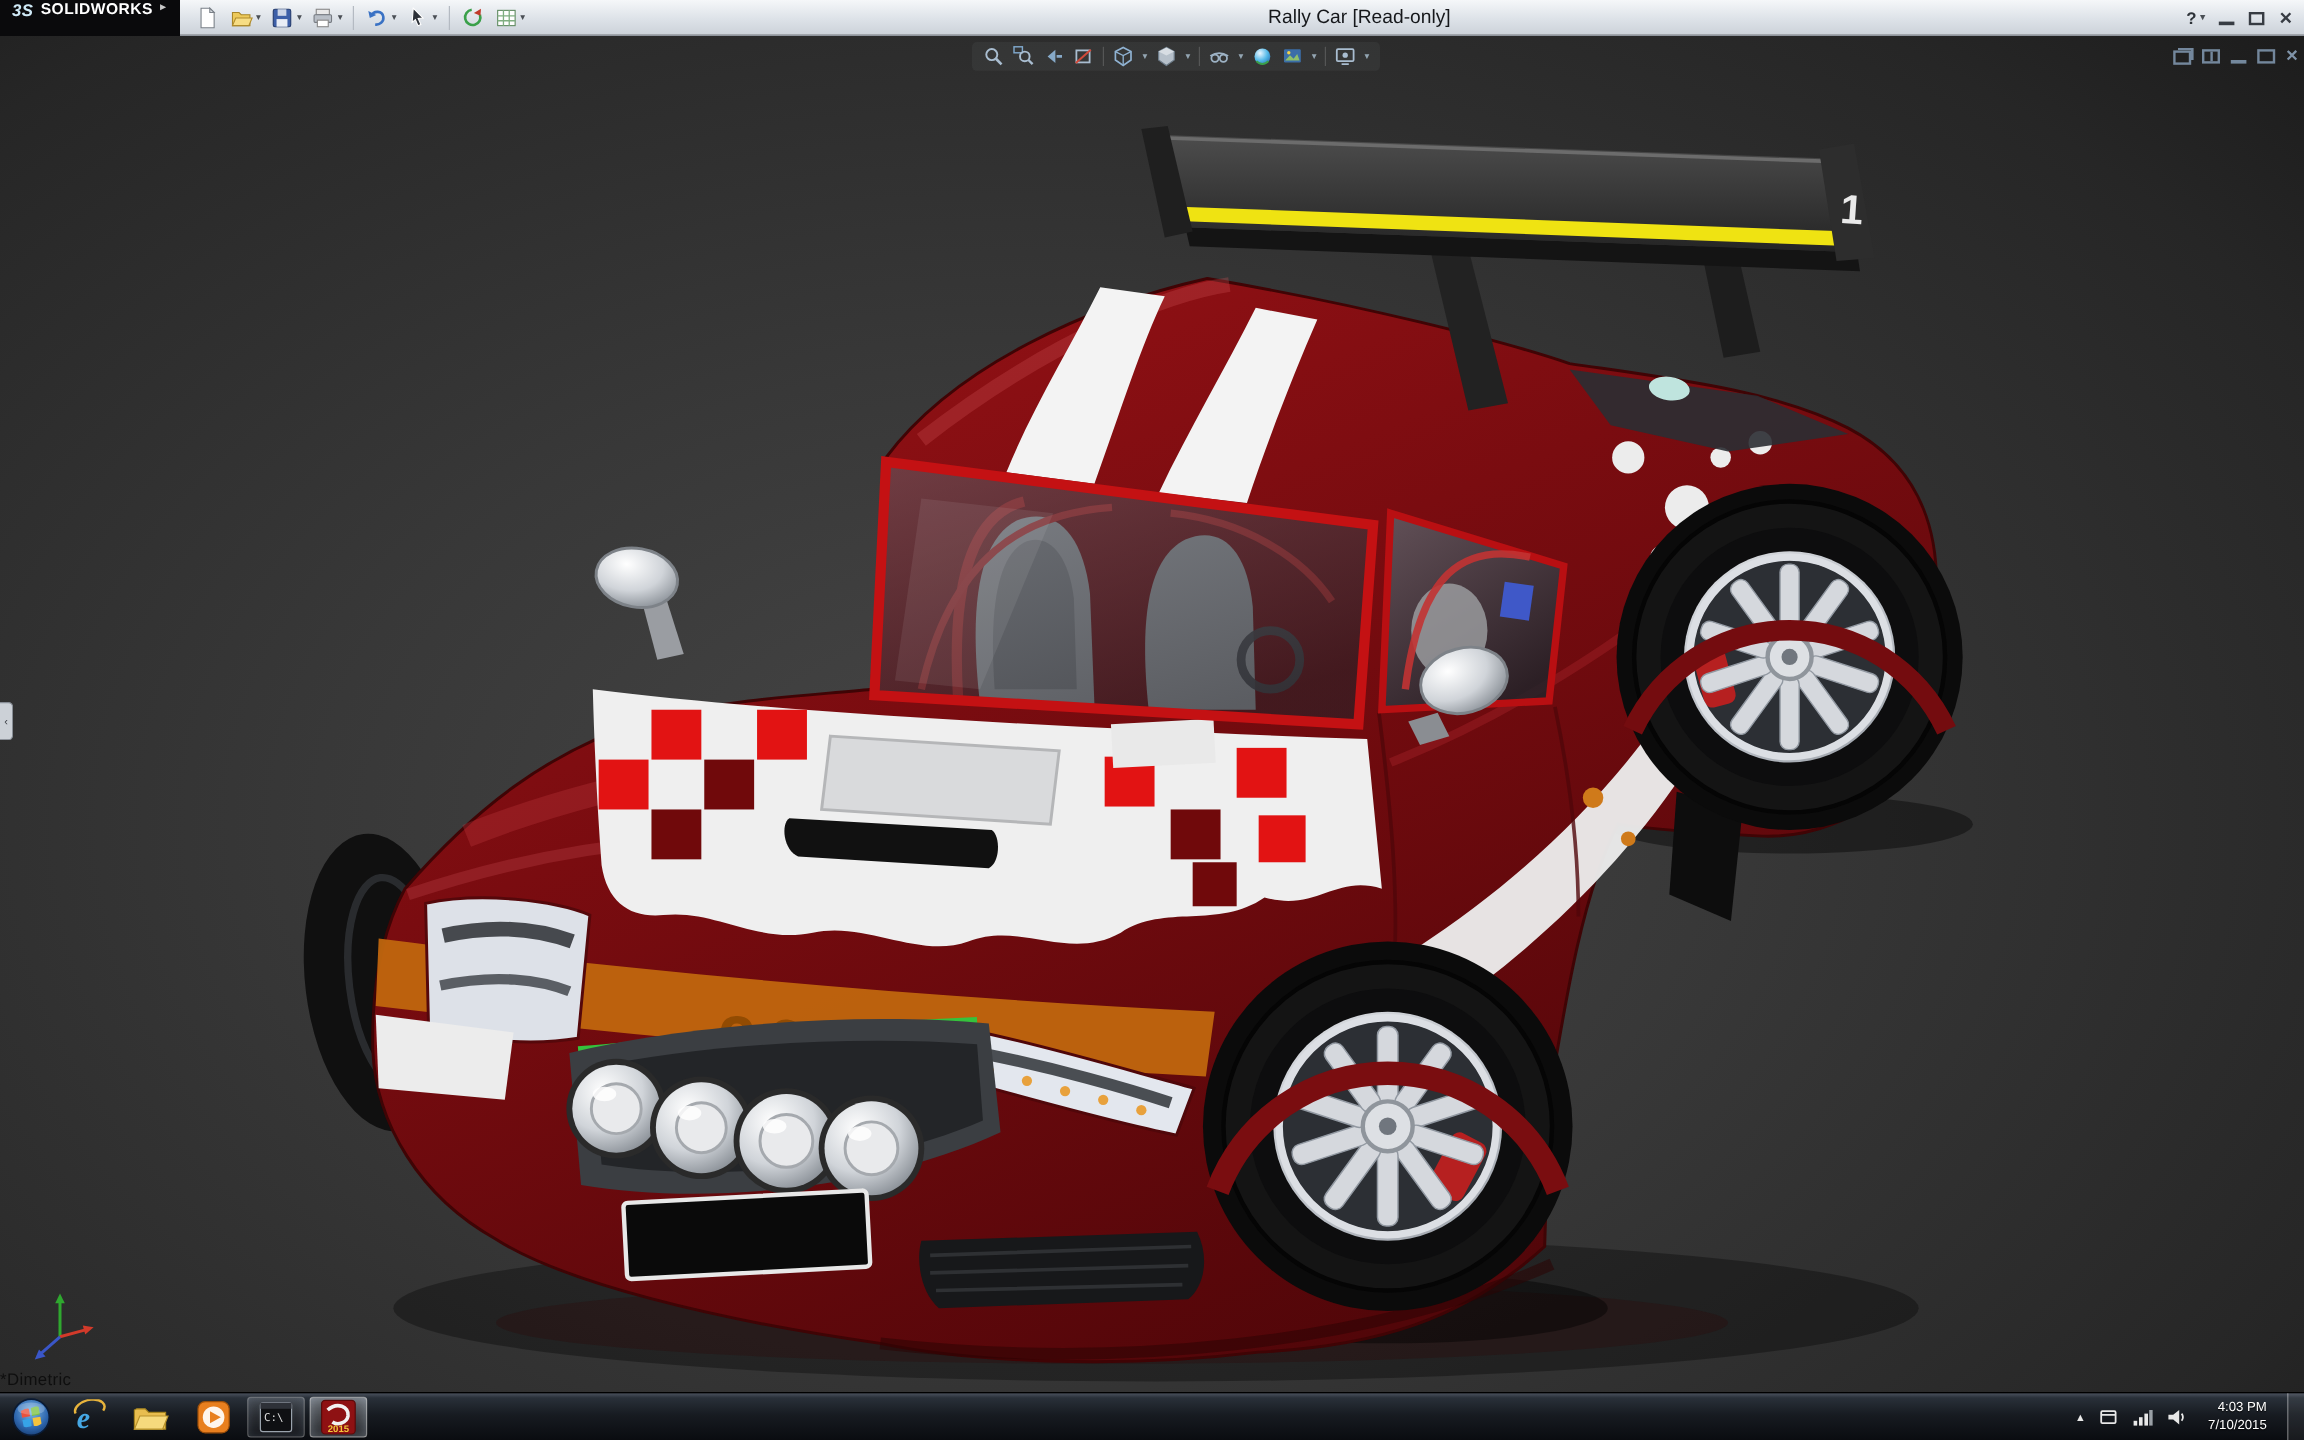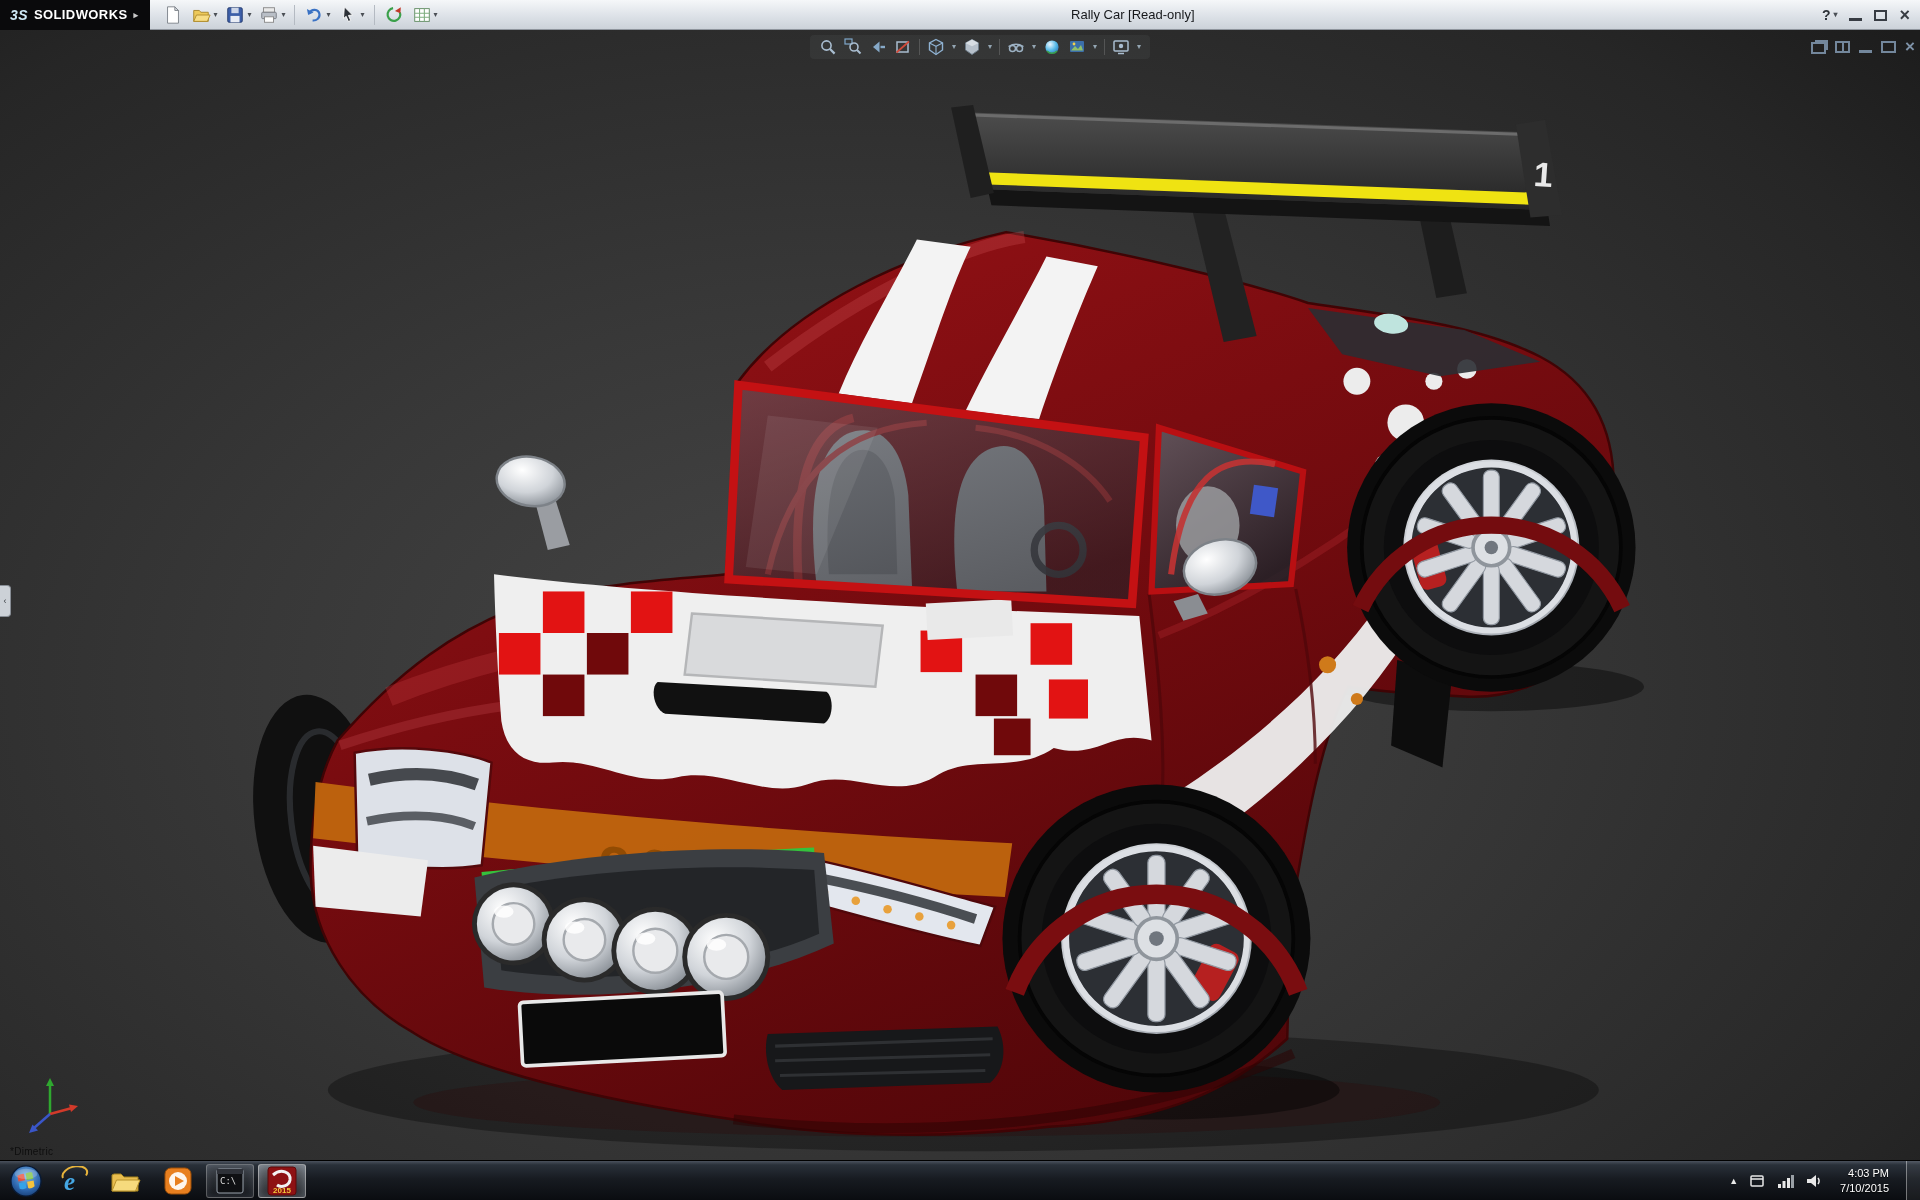--- a/index.html
+++ b/index.html
@@ -1,48 +1,48 @@
 <!DOCTYPE html>
 <html><head>
 <meta charset="utf-8">
 <style>
 *{margin:0;padding:0;box-sizing:border-box}
 html,body{width:1920px;height:1200px;overflow:hidden;background:#000;font-family:"Liberation Sans",sans-serif}
 .screen{position:relative;width:1920px;height:1200px}
 
 
 .titlebar{position:absolute;top:0;left:0;right:0;height:30px;background:linear-gradient(#f5f7f9,#dde2e8 55%,#ccd2d9);border-bottom:1px solid #8f959d;display:flex;align-items:center;z-index:30}
-.brand{height:30px;background:#0a0a0c;color:#fff;display:flex;align-items:center;gap:6px;padding:0 12px 0 10px;font-size:13px;font-weight:bold;letter-spacing:.4px}
+.brand{height:30px;background:#0a0a0c;color:#fff;display:flex;align-items:flex-start;gap:6px;padding:0 12px 0 10px;font-size:13px;font-weight:bold;letter-spacing:.4px}
 .brand .logo{color:#cfe9f6;font-style:italic;font-size:14px}
 .brand .menu-arrow{color:#c9c9c9;font-size:9px}
 .main-toolbar{display:flex;align-items:center;gap:2px;padding:0 10px}
 .tool-group{display:flex;align-items:center;gap:2px;padding:2px 3px;border-radius:3px}
 .caret{font-size:8px;color:#4a4f55;line-height:1}
 .tb-sep{width:1px;height:20px;background:#b4bac2;margin:0 4px}
-.window-title{position:absolute;left:59%;transform:translateX(-50%);font-size:13px;color:#16181b;white-space:nowrap}
+.window-title{position:absolute;left:59%;transform:translateX(-50%);font-size:16px;color:#16181b;white-space:nowrap}
 .win-controls{position:absolute;right:10px;top:0;height:30px;display:flex;align-items:center;gap:12px}
 .wc-help{font-size:14px;color:#2d3238;font-weight:bold;display:flex;align-items:center;gap:3px}
 .wc-min{width:13px;height:3px;background:#373c43;margin-top:9px}
 .wc-max{width:13px;height:11px;border:2px solid #373c43}
 .wc-close{font-size:18px;font-weight:bold;color:#373c43;line-height:1}
 
 
 .viewport{position:absolute;top:30px;left:0;right:0;bottom:40px;background:radial-gradient(1450px 950px at 44% 58%,#464646 0%,#383838 40%,#262626 85%,#1d1d1d 100%);overflow:hidden;z-index:10}
 .hud{position:absolute;left:810px;top:5px;display:flex;align-items:center;gap:7px;padding:3px 9px;border-radius:4px;background:rgba(150,160,170,.08)}
 .hud-sep{width:1px;height:16px;background:rgba(255,255,255,.16)}
 .hud .caret{color:#93a5b2}
 .hud-ic{display:block}
 .doc-controls{position:absolute;right:5px;top:8px;display:flex;gap:9px;align-items:center;opacity:.9}
 .dc-pair{width:15px;height:12px;border:2px solid #7d93aa;box-shadow:3px -3px 0 -1px #7d93aa;margin-top:3px}
 .dc-grid{width:15px;height:12px;border:2px solid #7d93aa;background:linear-gradient(#7d93aa,#7d93aa) center/2px 100% no-repeat}
 .dc-minb{width:13px;height:3px;background:#7d93aa;margin-top:10px}
 .dc-maxb{width:15px;height:12px;border:2px solid #7d93aa}
 .dc-x{color:#8aa0b8;font-size:17px;font-weight:bold;line-height:1}
 .left-tab{position:absolute;left:0;top:555px;width:11px;height:32px;background:#ccd1d7;border:1px solid #878d95;border-left:none;border-radius:0 4px 4px 0;display:flex;align-items:center;justify-content:center;font-size:9px;color:#3c4046}
-.orientation-label{position:absolute;left:10px;bottom:3px;font-size:10px;color:#0e0e0e;letter-spacing:.3px}
+.orientation-label{position:absolute;left:0;bottom:3px;font-size:14px;color:#0e0e0e;letter-spacing:.3px}
 .triad{position:absolute;left:22px;bottom:22px}
 .car-svg{position:absolute;left:235px;top:31px;width:1420px;height:1100px}
 
 
 .taskbar{position:absolute;left:0;right:0;bottom:0;height:40px;background:linear-gradient(180deg,#4a515d 0%,#293039 10%,#171b21 46%,#0a0c10 100%);border-top:1px solid #000;display:flex;align-items:center;padding-left:6px;gap:4px;z-index:30}
 .start-orb{width:40px;height:40px;display:flex;align-items:center;justify-content:center}
 .task-item{width:48px;height:34px;display:flex;align-items:center;justify-content:center;border-radius:3px;position:relative}
 .task-item.open{background:linear-gradient(rgba(255,255,255,.13),rgba(255,255,255,.04));border:1px solid rgba(255,255,255,.28);box-shadow:inset 0 0 7px rgba(200,220,255,.15)}
 .task-item.active{background:linear-gradient(rgba(255,255,255,.30),rgba(255,255,255,.10));border:1px solid rgba(255,255,255,.45);box-shadow:inset 0 0 9px rgba(220,235,255,.3)}
 .tray{margin-left:auto;display:flex;align-items:center;gap:11px;height:100%}

